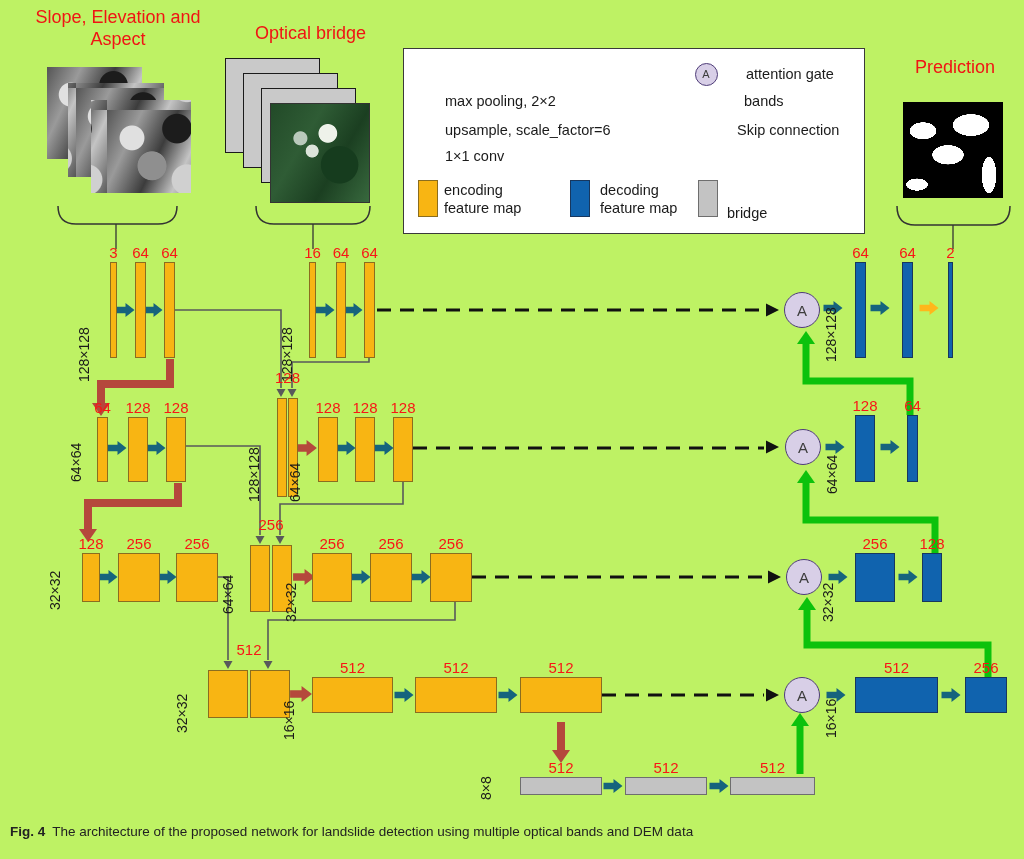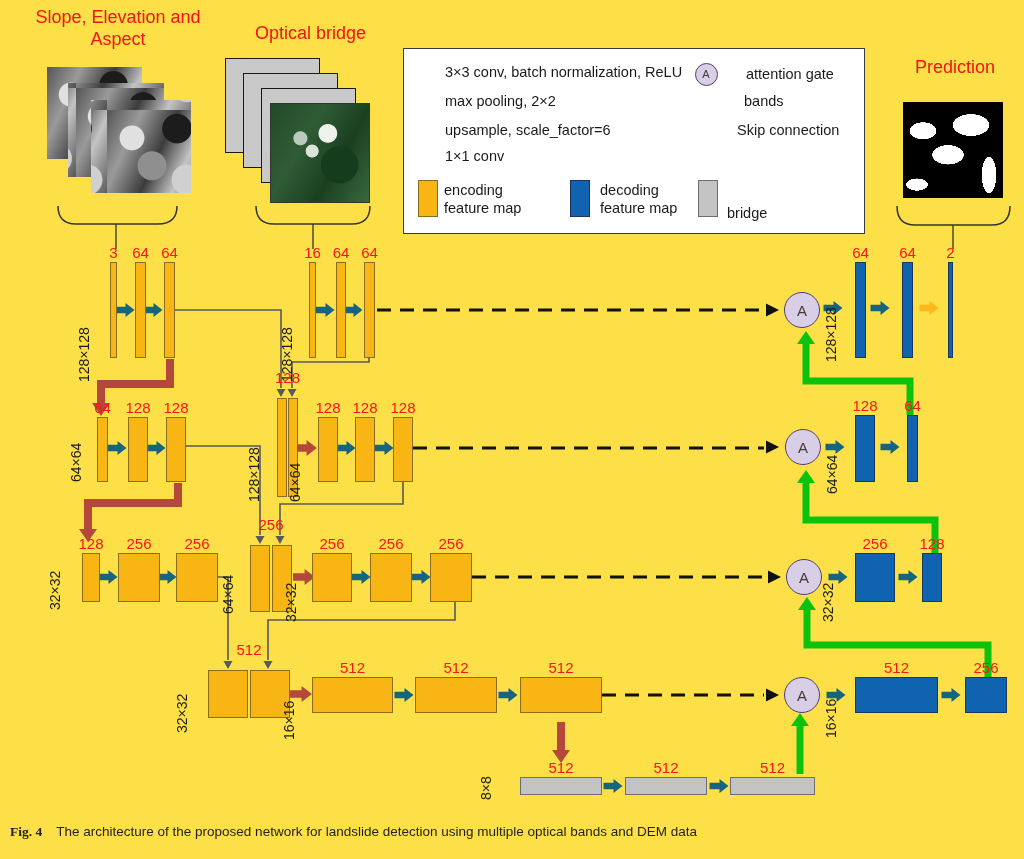--- a/index.html
+++ b/index.html
@@ -1,16 +1,16 @@
 <!DOCTYPE html>
 <html><head>
 <meta charset="utf-8">
 <style>
   html,body{margin:0;padding:0;background:#ffffff;}
-  .canvas{position:relative;width:1024px;height:859px;background:#fde047;
+  .canvas{position:relative;width:1024px;height:859px;background:#bef264;
           font-family:"Liberation Sans",sans-serif;overflow:hidden;}
   #wires{position:absolute;left:0;top:0;z-index:1;}
   .block{position:absolute;z-index:2;box-sizing:border-box;}
   .enc{background:#F8B513;border:1px solid #8a6d1f;}
   .dec{background:#1063AE;border:1px solid #17375E;}
   .bridge{background:#C3C3C3;border:1px solid #6e6e6e;}
   .chlabel{position:absolute;z-index:3;width:46px;margin-left:-23px;text-align:center;
            font-size:15px;line-height:15px;color:#F81616;}
   .splabel{position:absolute;z-index:3;font-size:14px;line-height:15px;color:#1a1a1a;
            white-space:nowrap;transform:rotate(-90deg);transform-origin:0 100%;}
@@ -36,21 +36,21 @@
       radial-gradient(circle at 70% 62%, #163c1e 0 20%, transparent 21%),
       linear-gradient(120deg,#224a28,#2f5c35 35%,#1b3f21 65%,#38693e 100%);}
   .predimg{background:
       radial-gradient(ellipse 22px 14px at 20% 30%, #fff 0 60%, transparent 61%),
       radial-gradient(ellipse 30px 18px at 68% 24%, #fff 0 60%, transparent 61%),
       radial-gradient(ellipse 26px 16px at 45% 55%, #fff 0 60%, transparent 61%),
       radial-gradient(ellipse 12px 30px at 86% 76%, #fff 0 60%, transparent 61%),
       radial-gradient(ellipse 18px 10px at 14% 86%, #fff 0 60%, transparent 61%),
       #000;}
   .caption{position:absolute;left:10px;top:824px;z-index:3;font-size:13.5px;color:#222;}
-  .caption b{margin-right:14px;font-family:Liberation Serif, serif;}
+  .caption b{margin-right:7px;}
 </style>
 </head>
 <body>
 
 <div class="canvas">
 
   <svg id="wires" width="1024" height="859" viewBox="0 0 1024 859">
     <path d="M58,206 Q58,224 76,224 L158,224 Q177,224 177,206" fill="none" stroke="#333" stroke-width="1.5"></path>
     <path d="M256,206 Q256,224 274,224 L352,224 Q370,224 370,206" fill="none" stroke="#333" stroke-width="1.5"></path>
     <path d="M897,206 Q897,225 915,225 L992,225 Q1010,225 1010,206" fill="none" stroke="#333" stroke-width="1.5"></path>
@@ -136,21 +136,20 @@
   <div class="imgbox graysq" style="left:243px;top:73px;width:95px;height:95px"></div>
   <div class="imgbox graysq" style="left:261px;top:88px;width:95px;height:95px"></div>
   <div class="imgbox satimg" style="left:270px;top:103px;width:100px;height:100px"></div>
   <div class="imgbox predimg" style="left:903px;top:102px;width:100px;height:96px"></div>
 
   <div class="title" style="left:18px;top:6px;width:200px">Slope, Elevation and Aspect</div>
   <div class="title" style="left:243px;top:22px;width:135px">Optical bridge</div>
   <div class="title" style="left:897px;top:56px;width:116px">Prediction</div>
 
   <div class="legendbox"></div>
-  <div class="ltext" style="left:445px;top:63px">3×3 conv, batch normalization, ReLU</div>
   <div class="ltext" style="left:445px;top:92px">max pooling, 2×2</div>
   <div class="ltext" style="left:445px;top:121px">upsample, scale_factor=6</div>
   <div class="ltext" style="left:445px;top:147px">1×1 conv</div>
   <div class="ltext" style="left:746px;top:65px">attention gate</div>
   <div class="ltext" style="left:744px;top:92px">bands</div>
   <div class="ltext" style="left:737px;top:121px">Skip connection</div>
   <div class="block enc" style="left:418px;top:180px;width:20px;height:37px"></div>
   <div class="ltext" style="left:444px;top:181px">
     <div>encoding</div>
     <div>feature map</div>

